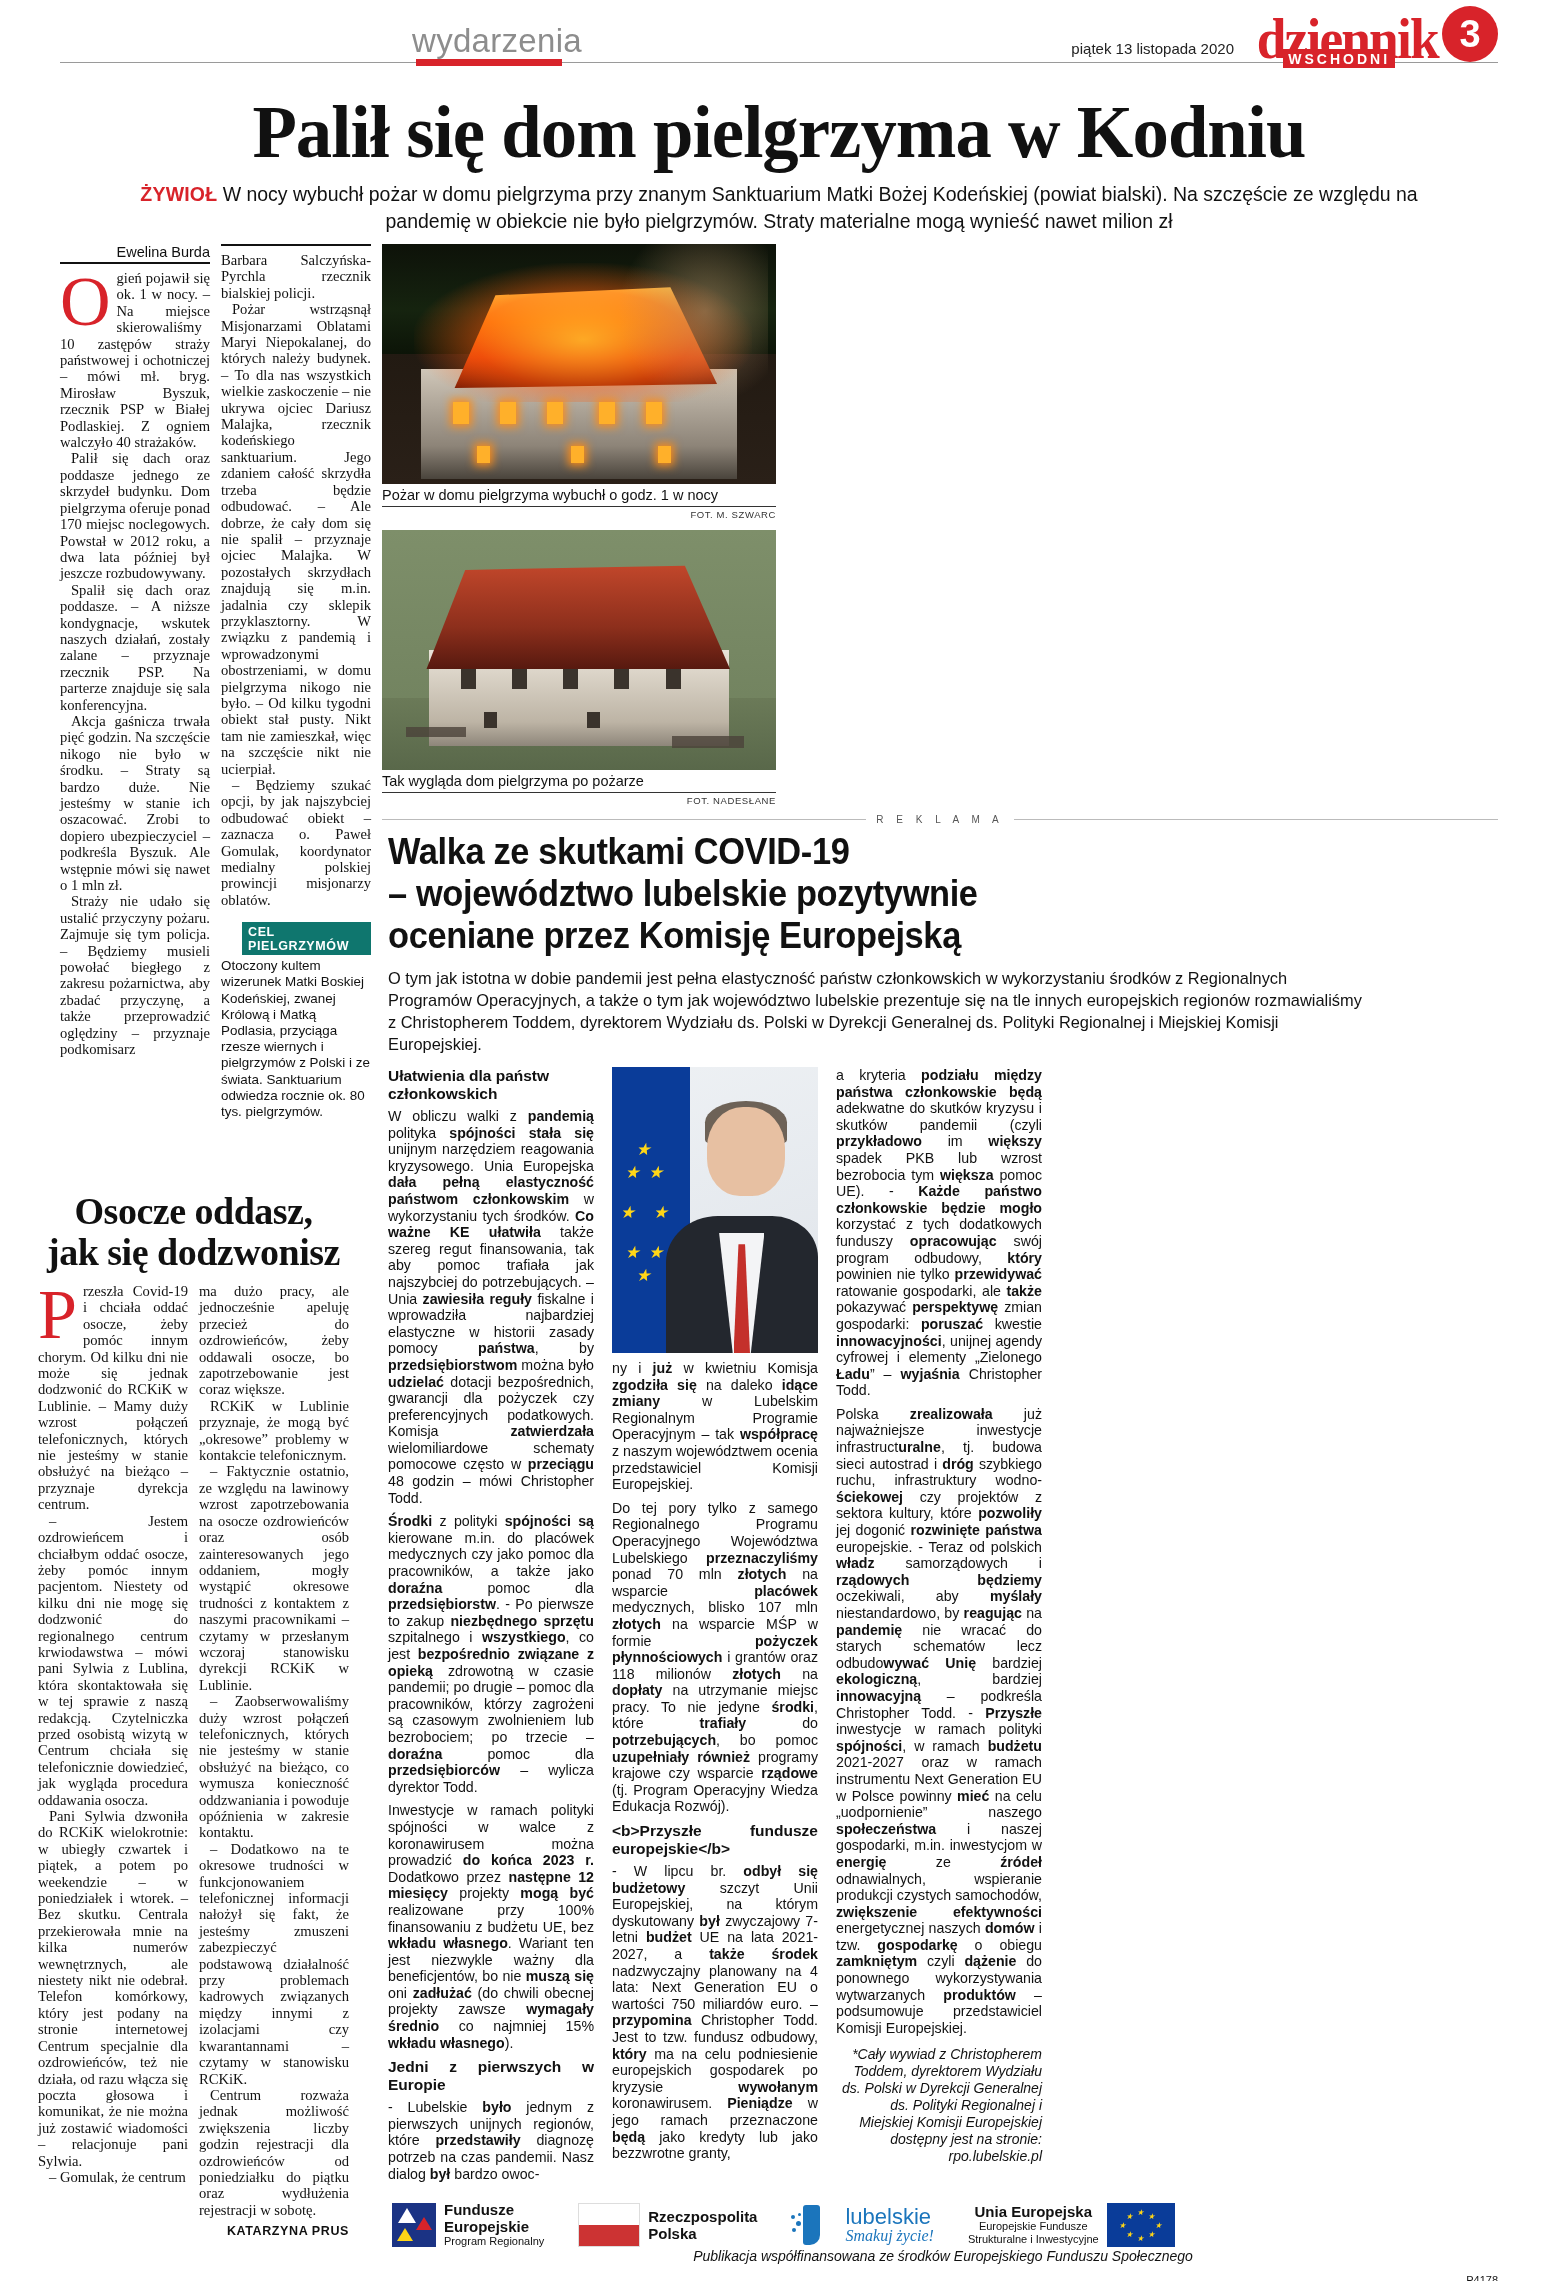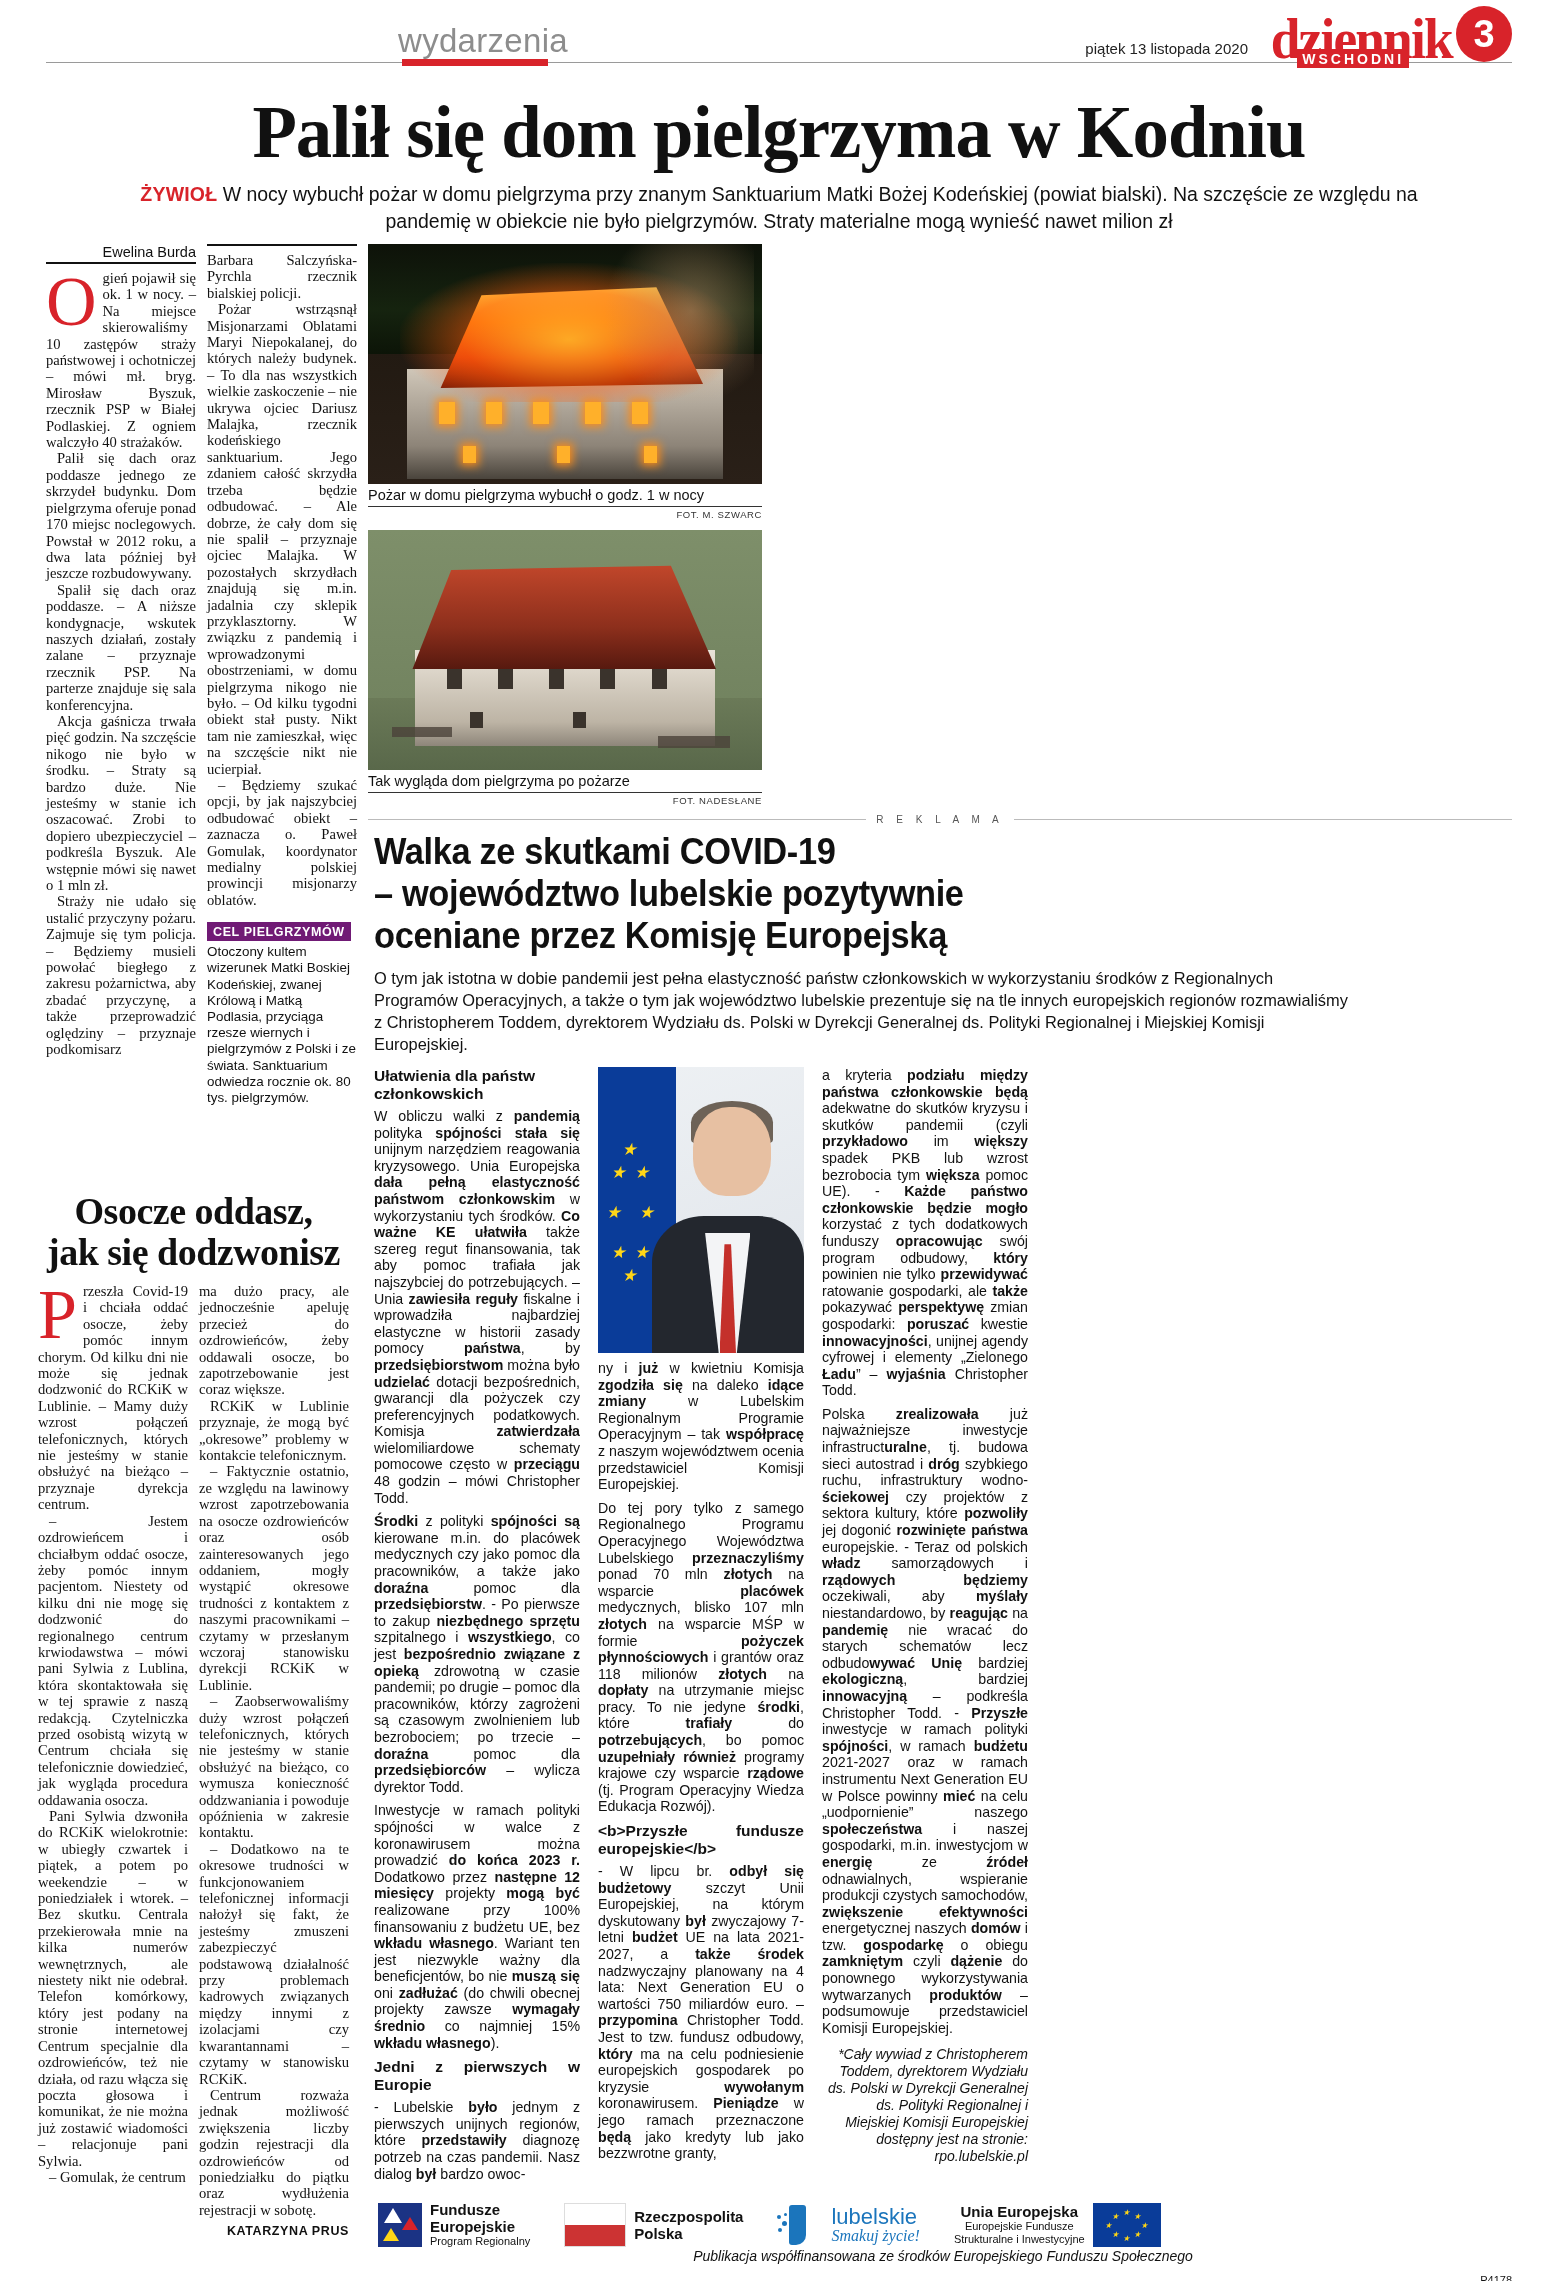--- a/index.html
+++ b/index.html
@@ -6,21 +6,21 @@
   * { box-sizing: border-box; }
   html, body { margin:0; padding:0; }
   body {
     width:1558px; height:2281px;
     background:#ffffff;
     font-family:"Liberation Serif", serif;
     color:#111;
     position:relative;
     overflow:hidden;
   }
-  .page { position:relative; width:1558px; height:1871px; padding:0 46px; }
+  .page { position:relative; width:1558px; height:1871px; padding:0 60px; }
 
   
   .masthead { position:relative; height:88px; }
   .mast-rule {
     position:absolute; left:0; right:0; top:62px;
     border-top:1px solid #9a9a9a;
   }
   .section-word {
     position:absolute; left:352px; top:22px;
     font-family:"Liberation Sans", sans-serif;
@@ -173,25 +173,26 @@
   .af-wall {
     position:absolute; left:12%; top:50%; width:76%; height:40%;
     background:linear-gradient(180deg,#e9e3d8,#bdb4a5 75%,#8e867a);
   }
   .af-win { position:absolute; background:#3a332c; }
   .af-debris { position:absolute; background:#4b4239; opacity:.8; }
 
   
   .redbox-title {
     display:inline-block;
-    background:#701a75; color:#fff;
+    background:#0f766e; color:#fff;
     font-family:"Liberation Sans", sans-serif;
     font-weight:bold; font-size:12.5px; letter-spacing:0.6px;
     padding:3px 6px 2px 6px;
     margin-bottom:3px;
+    margin-left:21px;
   }
   .redbox-body {
     font-family:"Liberation Sans", sans-serif;
     font-size:13.4px; line-height:16.2px;
   }
 
   
   .headline2 {
     font-family:"Liberation Serif", serif;
     font-weight:bold; font-size:38px; line-height:41px;

